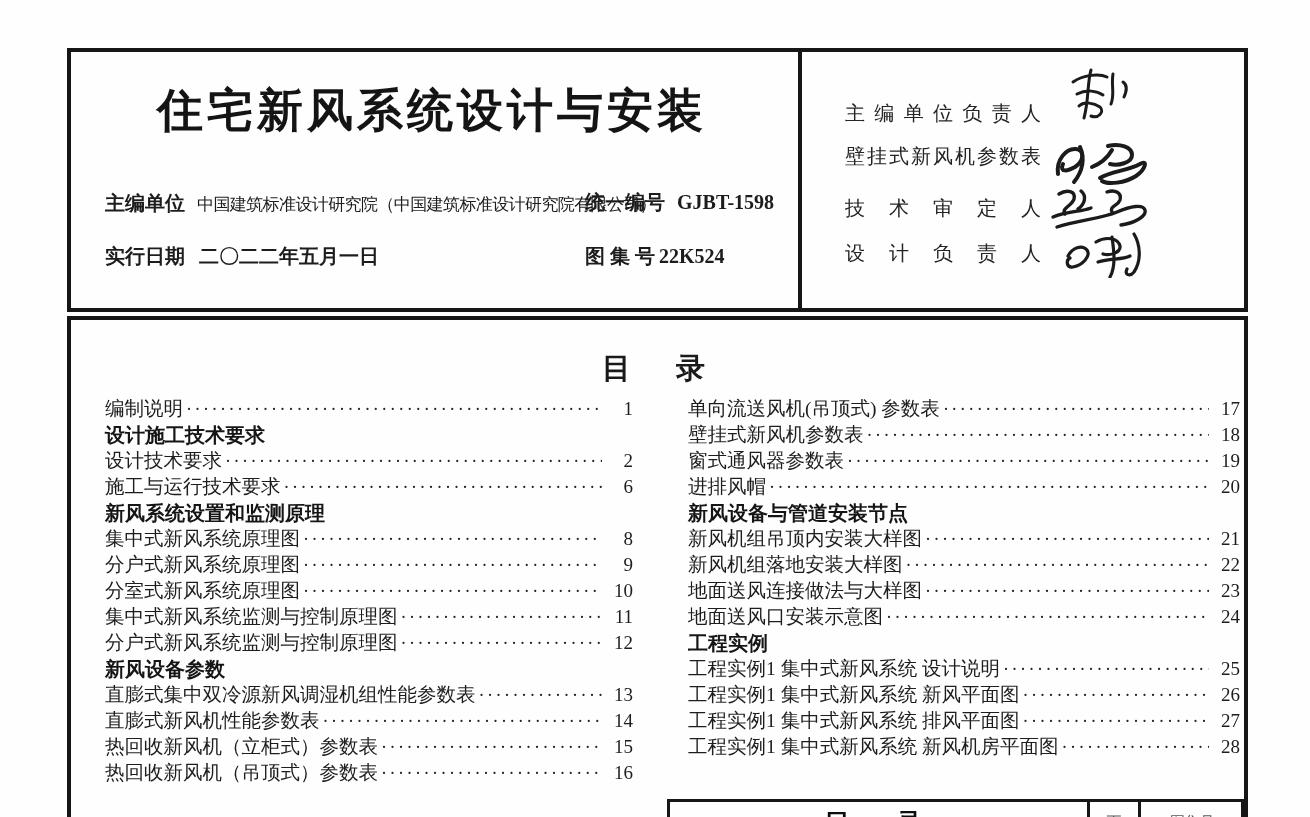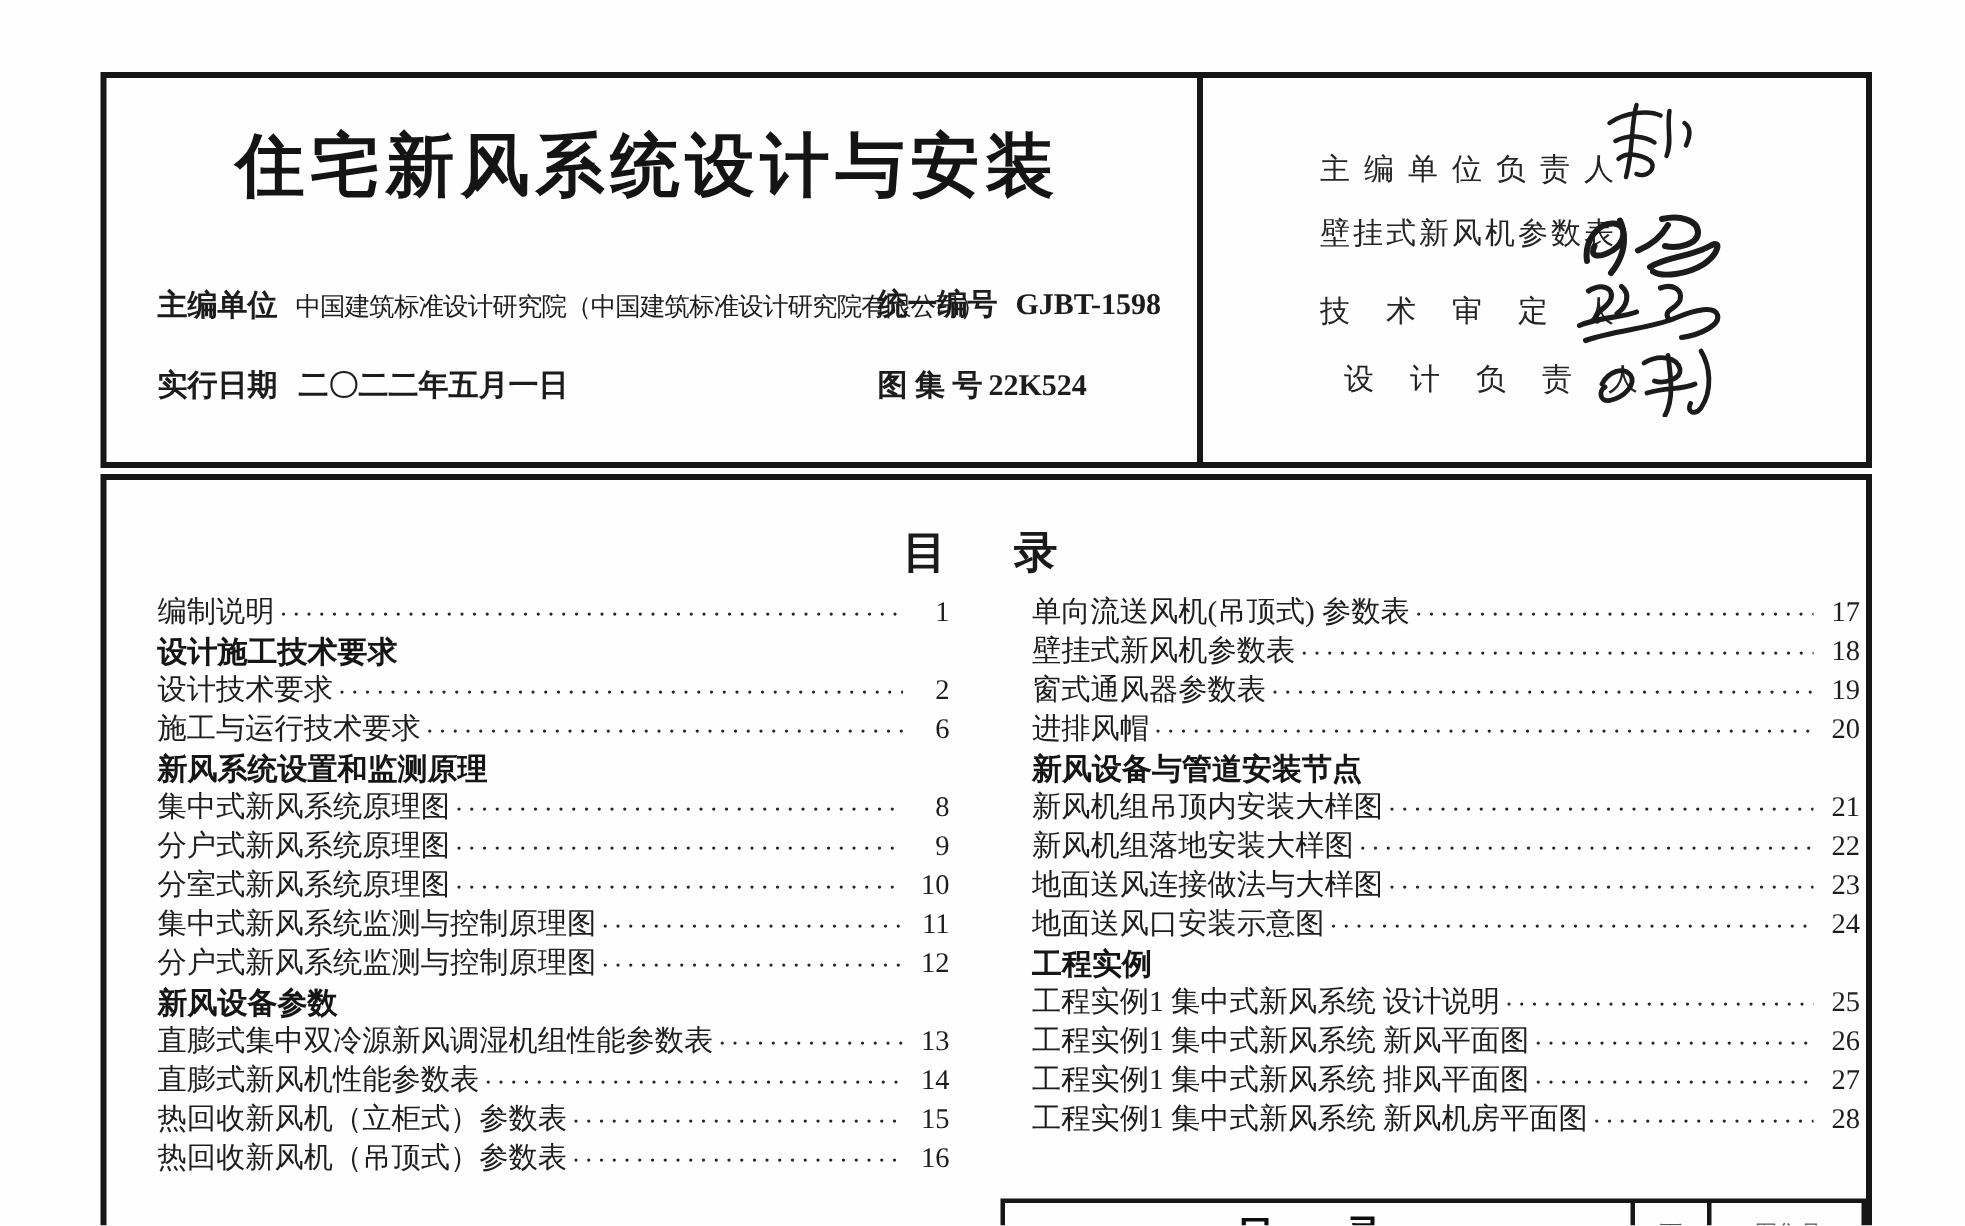--- a/index.html
+++ b/index.html
@@ -19,21 +19,21 @@
     font-family:"Liberation Sans","DejaVu Sans",sans-serif;
     font-weight:bold;font-size:46px;letter-spacing:4px;color:#141414;
   }
   .meta-line{position:absolute;white-space:nowrap;color:#1c1c1c;}
   .lbl{font-size:20px;font-weight:600;}
   .org-val{font-size:17px;letter-spacing:-0.6px;font-weight:400;}
   .serial{left:585px;top:189px;}
   .mono-val{font-size:20px;font-weight:600;font-family:"Liberation Serif",serif;}
   
   .sig-label{
-    position:absolute;left:880px;width:196px;font-size:20px;font-weight:500;color:#242424;
+    position:absolute;left:845px;width:196px;font-size:20px;font-weight:500;color:#242424;
     text-align:justify;text-align-last:justify;white-space:normal;line-height:26px;
   }
   .sig-svg{position:absolute;}
   .sig-svg path{fill:none;stroke:#1b1b1b;stroke-linecap:round;stroke-linejoin:round;}
   
   .toc-heading{
     position:absolute;left:67px;top:349px;width:1181px;text-align:center;
     font-size:29px;font-weight:bold;letter-spacing:8px;color:#1a1a1a;
   }
   .toc-col{position:absolute;top:396px;}
@@ -92,21 +92,21 @@
     <span class="lbl" style="margin-left:10px;">二〇二二年五月一日</span>
   </div>
   <div class="meta-line" style="left:585px;top:243px;">
     <span class="lbl">图 集 号</span>
     <span class="mono-val" style="margin-left:0;">22K524</span>
   </div>
 
   <div class="sig-label" style="top:100px;">主编单位负责人</div>
   <div class="sig-label" style="top:143px;">壁挂式新风机参数表</div>
   <div class="sig-label" style="top:195px;">技术审定人</div>
-  <div class="sig-label" style="top:240px;margin-left:16px;">设计负责人</div>
+  <div class="sig-label" style="top:240px;">设计负责人</div>
 
   <svg class="sig-svg" style="left:1055px;top:62px;" width="84" height="72" viewBox="0 0 84 72">
     <path stroke-width="3" d="M36,8 C32,22 34,38 29,56"></path>
     <path stroke-width="3" d="M18,20 C28,13 44,11 52,15"></path>
     <path stroke-width="3" d="M22,32 C32,27 42,29 48,33"></path>
     <path stroke-width="3" d="M24,44 C29,39 39,41 45,45 C50,50 43,57 36,54"></path>
     <path stroke-width="3" d="M58,12 C56,24 60,32 56,42"></path>
     <path stroke-width="3" d="M68,20 q6,4 1,15"></path>
   </svg>
   <svg class="sig-svg" style="left:1048px;top:136px;" width="116" height="52" viewBox="0 0 116 52">

